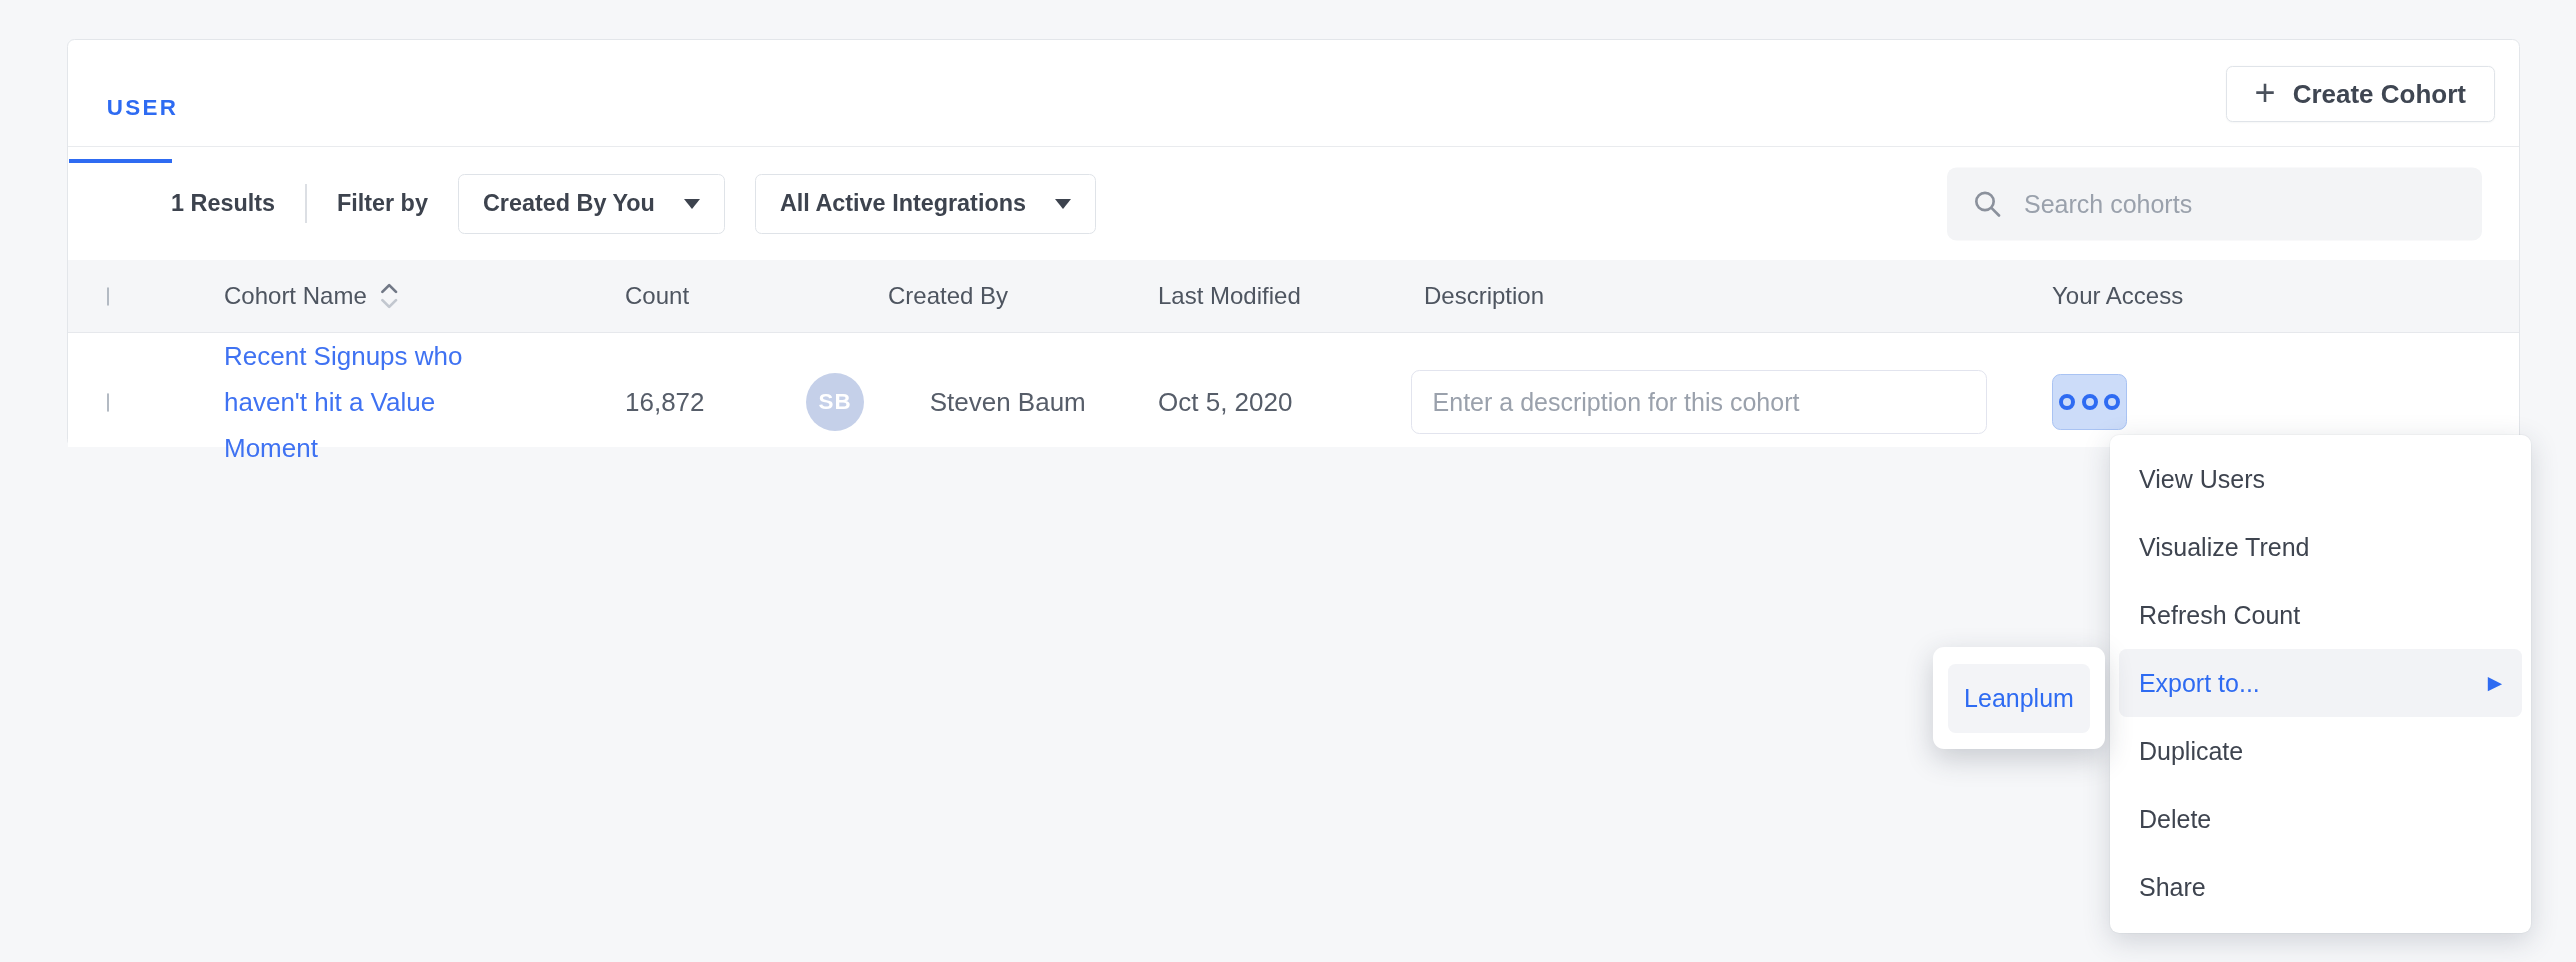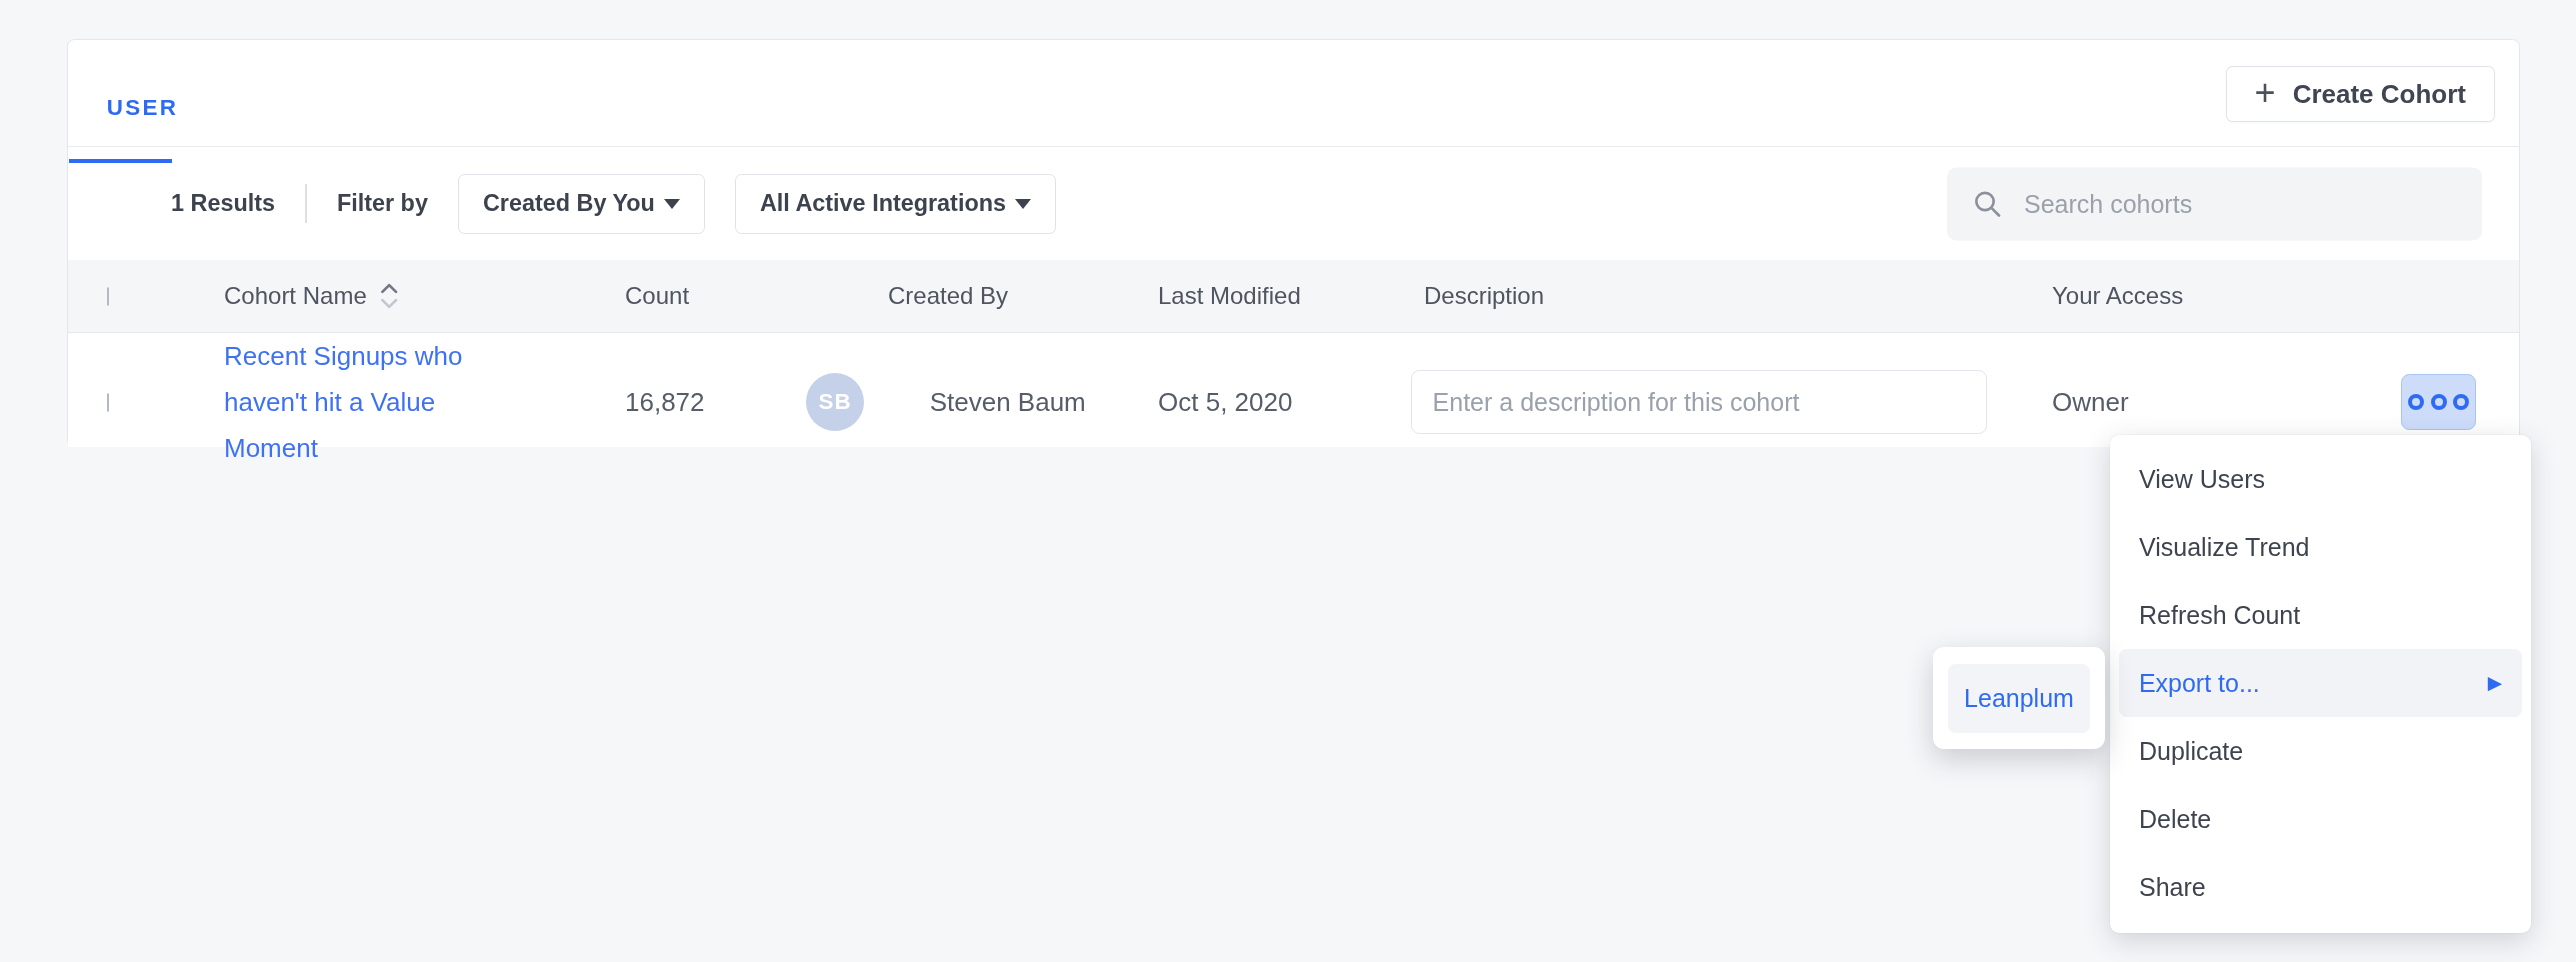--- a/index.html
+++ b/index.html
@@ -38,21 +38,21 @@
     font-family:"Liberation Sans",sans-serif;
     font-size:26px;font-weight:600;color:#3f4652;
   }
   .create-btn .plus{font-size:36px;font-weight:400;color:#4a515c;line-height:1;margin-top:-2.8px;}
   
   .filterbar{position:relative;height:113px;display:flex;align-items:center;}
   .results{margin-left:103px;font-size:23.4px;font-weight:700;color:var(--text-dark);}
   .vdiv{width:1.9px;height:39px;background:#dcdfe4;margin:0 30px;}
   .filterby{font-size:23.4px;font-weight:700;color:var(--text-dark);}
   .dropdown{
-    margin-left:30px;height:60px;display:flex;align-items:center;gap:9px;
+    margin-left:30px;height:60px;display:flex;align-items:center;gap:29px;
     padding:0 24px;background:#fff;border:0.9px solid #dfe3e8;border-radius:6.5px;
     font-family:"Liberation Sans",sans-serif;
     font-size:23.4px;font-weight:700;color:var(--text-dark);cursor:pointer;
   }
   .caret{
     width:0;height:0;border-left:8.4px solid transparent;border-right:8.4px solid transparent;
     border-top:10.3px solid #3d434e;margin-top:1.9px;
   }
   .search{
     position:absolute;right:37px;top:50%;transform:translateY(-50%);
@@ -191,21 +191,20 @@
     <div><a class="cohort-link">Recent Signups who haven't hit a Value Moment</a></div>
     <div class="cell-gray">16,872</div>
     <div class="creator">
       <span class="avatar">SB</span>
       <span class="cell-gray">Steven Baum</span>
     </div>
     <div class="cell-gray">Oct 5, 2020</div>
     <div>
       <input class="desc-input" type="text" placeholder="Enter a description for this cohort" style="">
     </div>
-    <div class="cell-gray">Owner</div>
     <div>
       <button class="actions-btn">
         <span class="dot"></span>
         <span class="dot"></span>
         <span class="dot"></span>
       </button>
     </div>
   </div>
 
 </div>

